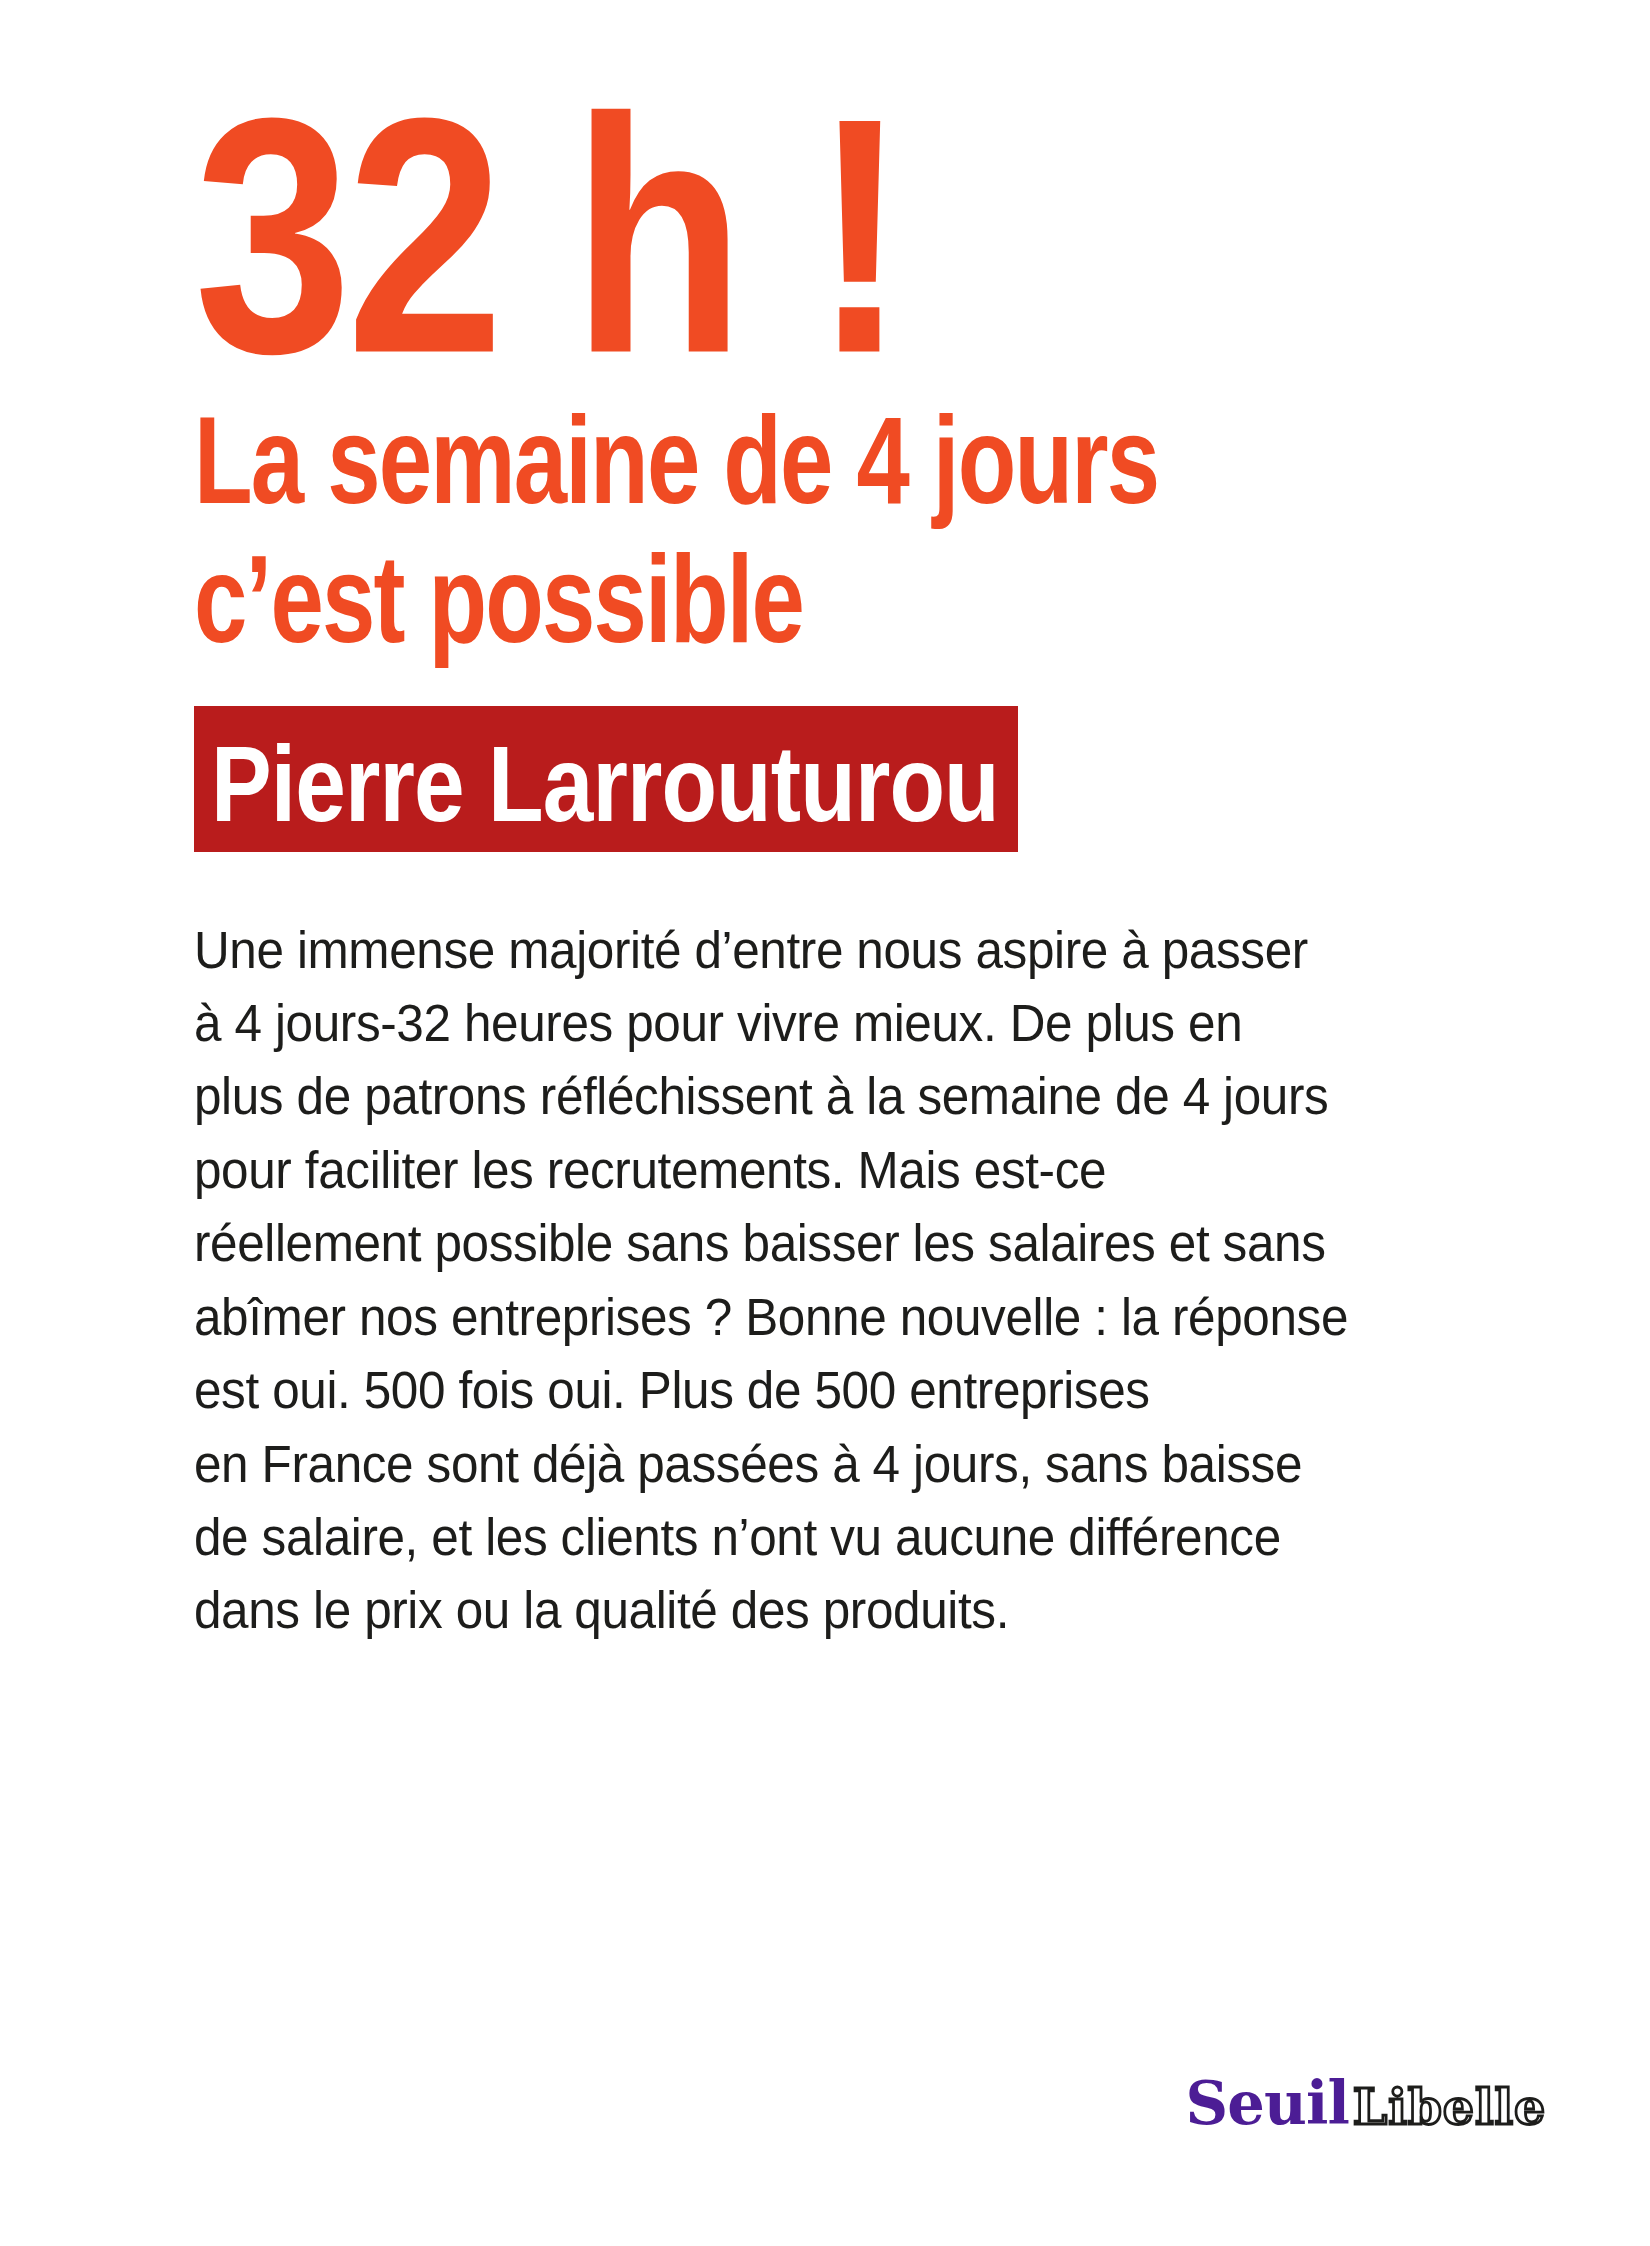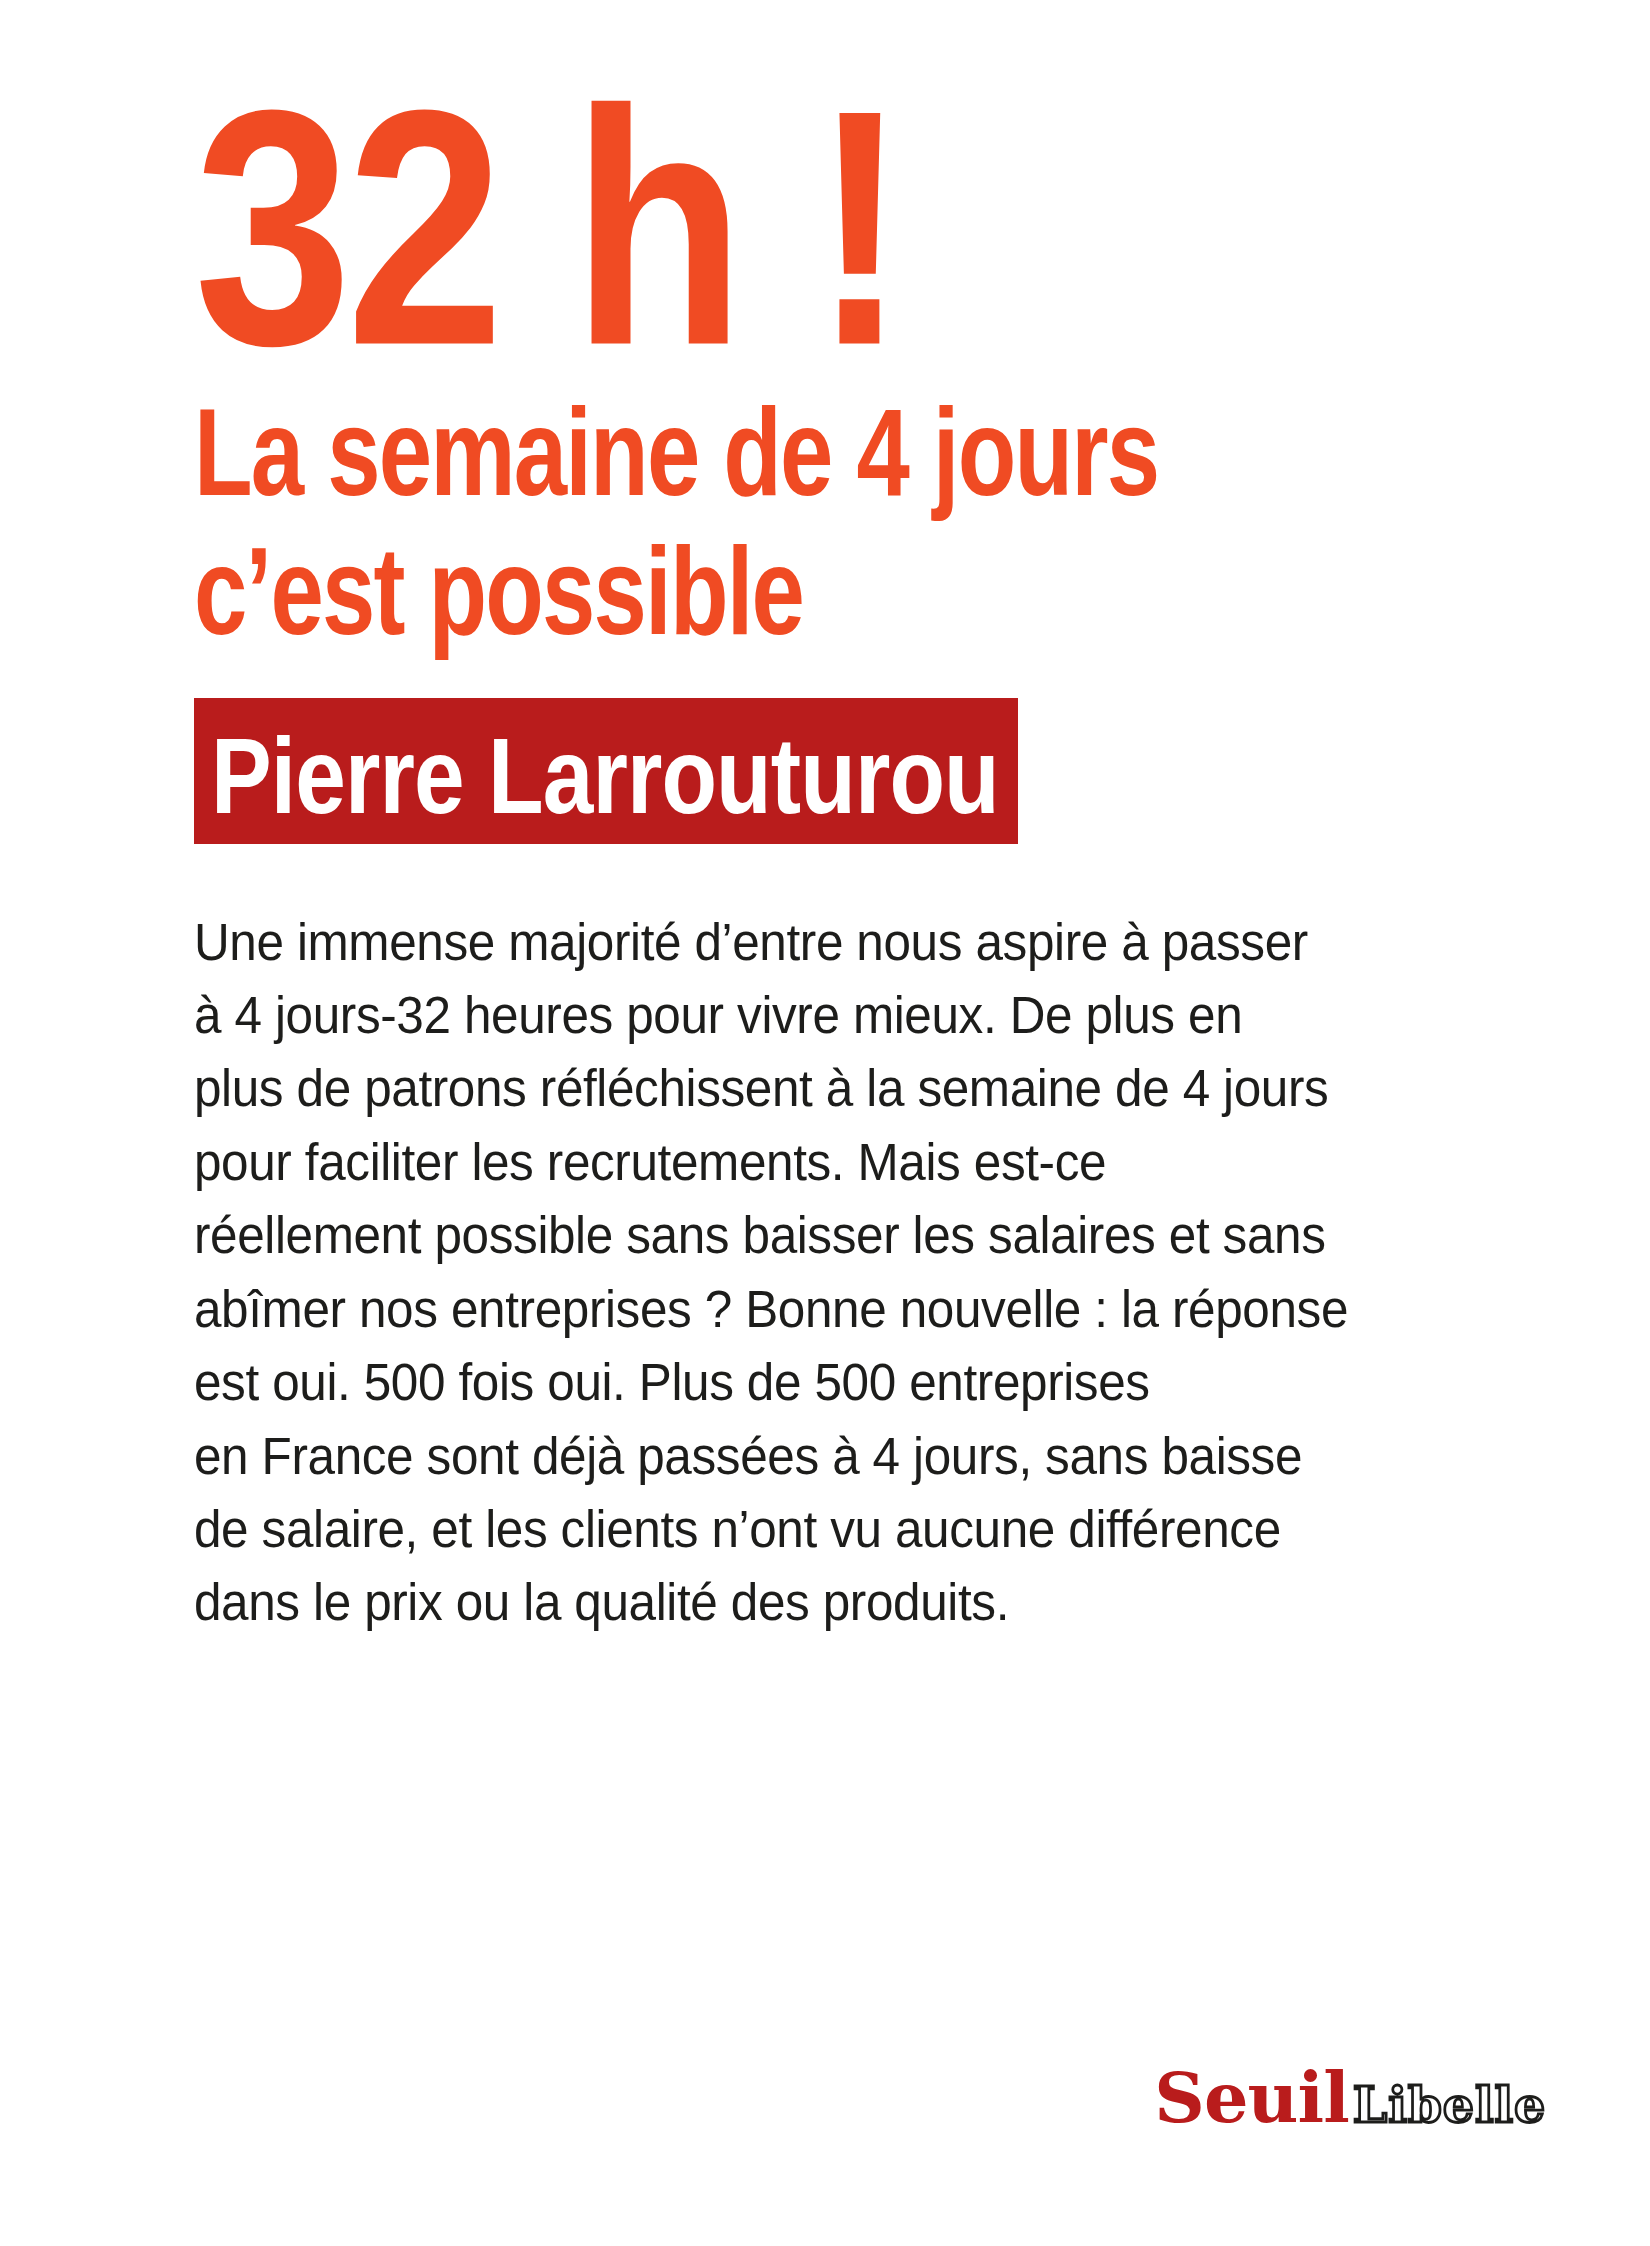--- a/index.html
+++ b/index.html
@@ -18,21 +18,21 @@
 
   .cover {
     position: absolute;
     inset: 0;
     background: #ffffff;
   }
 
   .content {
     position: absolute;
     left: 194px;
-    top: 91px;
+    top: 99px;
     width: 1325px;
   }
 
   
   .title-main {
     font-family: "Liberation Sans", sans-serif;
     font-weight: bold;
     font-size: 284px;
     line-height: 0.82;
     letter-spacing: -5.7px;
@@ -100,22 +100,22 @@
     position: absolute;
     right: 104px;
     bottom: 114px;
     display: flex;
     align-items: baseline;
     gap: 3.8px;
   }
   .publisher .seuil {
     font-family: "DejaVu Serif", serif;
     font-weight: bold;
-    font-size: 70px;
-    color: #b91c1c;
+    font-size: 59px;
+    color: #4c1d95;
     letter-spacing: -0.9px;
     line-height: 1;
   }
   .publisher .libelle {
     font-family: "DejaVu Serif", serif;
     font-weight: bold;
     font-size: 49px;
     color: #ffffff;
     -webkit-text-stroke: 2.8px #1d1d1b;
     letter-spacing: 0.9px;

